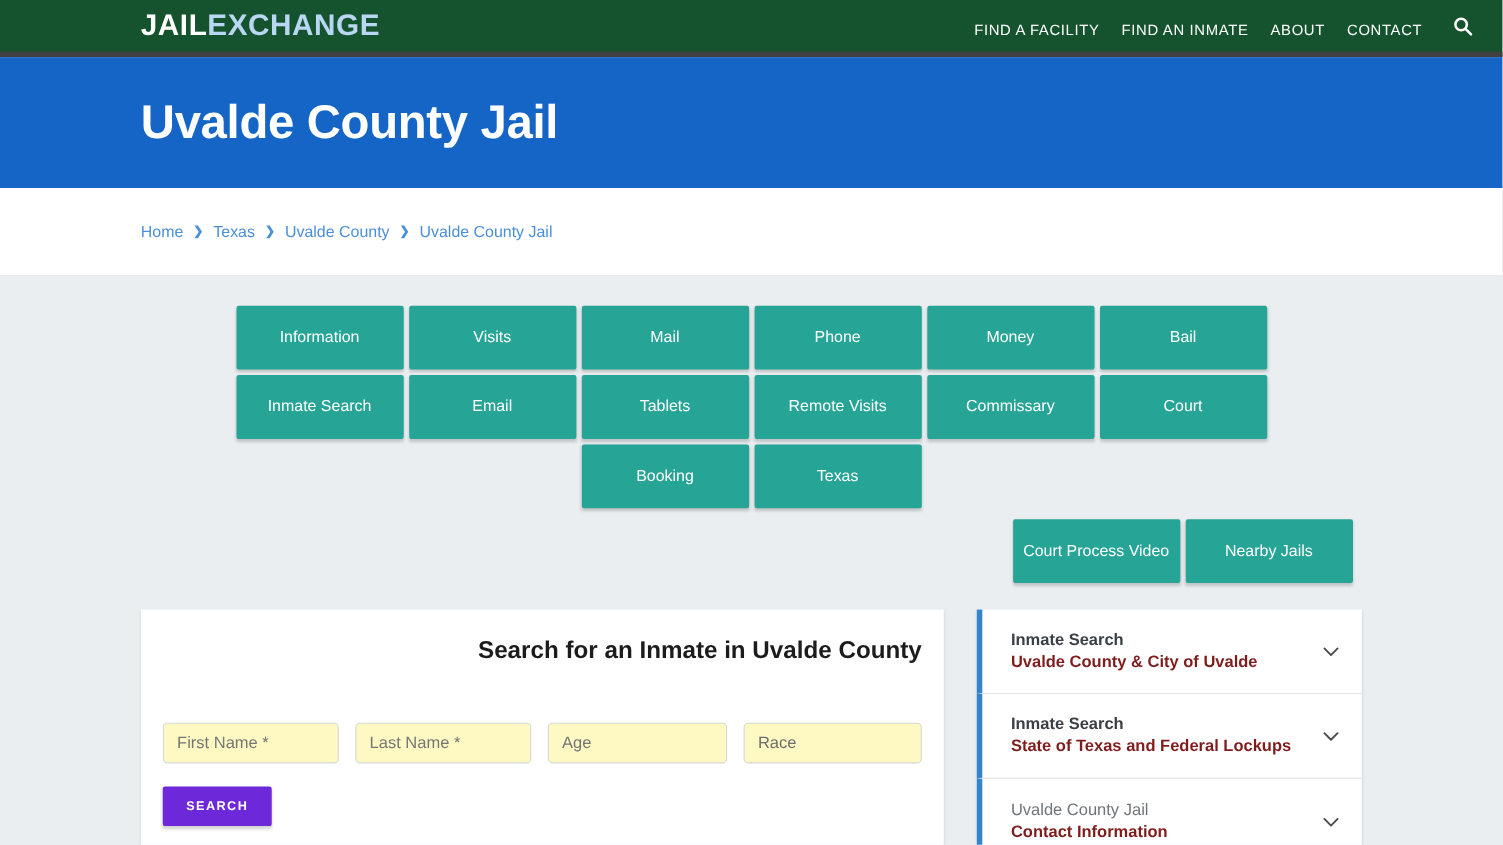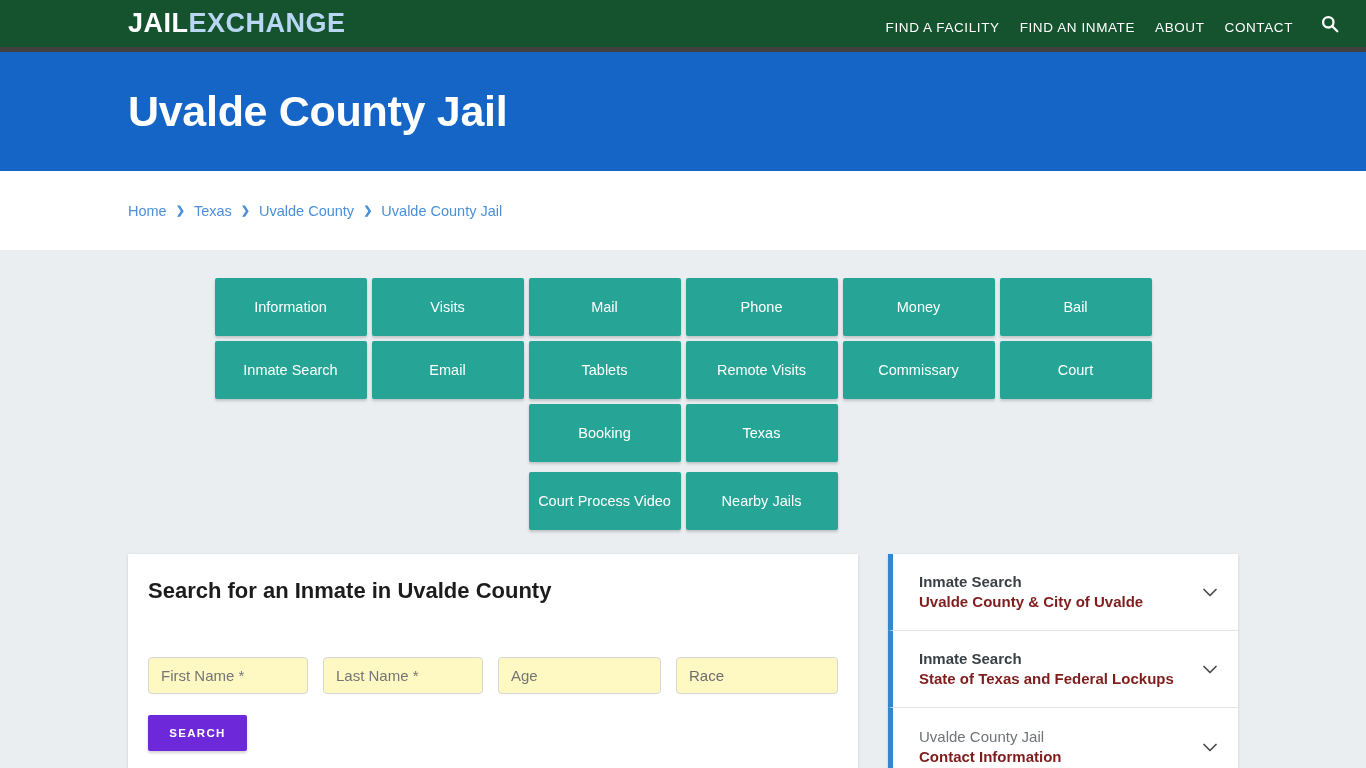--- a/index.html
+++ b/index.html
@@ -112,40 +112,40 @@
     align-items: center;
     justify-content: center;
     border: none;
     border-radius: 2px;
     box-shadow: 0 2px 3px rgba(0,0,0,0.18);
     cursor: pointer;
     white-space: nowrap;
     overflow: hidden;
     font-family: "Liberation Sans", sans-serif;
   }
-  .grid .row3 { width: 100%; display: flex; justify-content: center; gap: 5px; margin-top: 5px; }
+  .grid .row3 { width: 100%; display: flex; justify-content: flex-end; gap: 5px; margin-top: 5px; }
 
   
   .cols {
     width: 1110px;
     margin: 24px auto 0;
     display: flex;
     gap: 30px;
     align-items: flex-start;
   }
   .left { width: 730px; }
   .right { width: 350px; }
 
   .card {
     background: #ffffff;
     box-shadow: 0 1px 3px rgba(0,0,0,0.13);
   }
   .searchcard { padding: 24px 20px 30px; }
   .searchcard h2 {
-    text-align: left;
+    text-align: right;
     font-size: 22px;
     color: #1c1c1c;
     font-weight: bold;
     margin-bottom: 21px;
   }
   .fields { display: flex; gap: 15px; }
   .fields input, .fields select {
     height: 37px;
     border: 1px solid #d6d6d6;
     border-radius: 4px;

